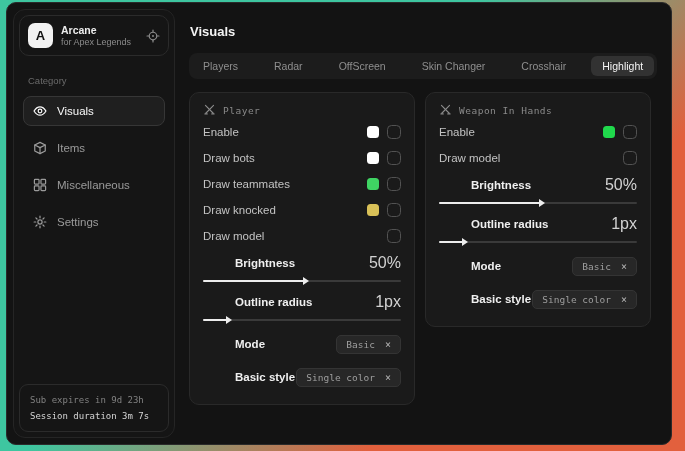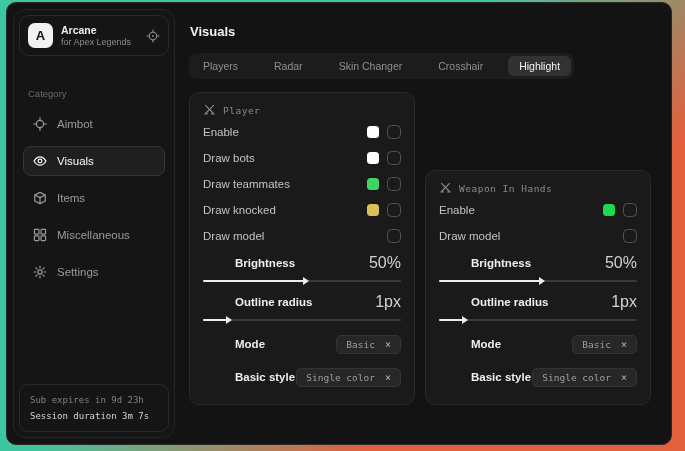--- a/index.html
+++ b/index.html
@@ -17,21 +17,21 @@
     padding:7px 8px; display:flex; align-items:center; gap:8px; }
   .logo { width:25px; height:25px; background:#f2f2f2; border-radius:7px;
     display:flex; align-items:center; justify-content:center;
     color:#111; font-weight:bold; font-size:13px; flex:0 0 25px; }
   .titles { display:flex; flex-direction:column; gap:1px; min-width:0; }
   .app-name { font-size:10.5px; font-weight:700; color:#ededed; }
   .app-sub { font-size:9px; color:#8b8b8b; white-space:nowrap; }
   .hdr-ic { margin-left:auto; width:14px; height:14px; color:#8a8a8a; }
 
   .nav { padding:8px 9px 0; }
-  .cat-label { font-size:9.5px; color:#6a6a6a; margin:19px 0 10px 5px; }
+  .cat-label { font-size:9.5px; color:#6a6a6a; margin:6px 0 10px 5px; }
   .nav-item { display:flex; align-items:center; gap:10px; padding:7px 9px;
     margin-bottom:7px; border:1px solid transparent; border-radius:8px;
     color:#9a9a9a; font-size:11.5px; cursor:default; }
   .nav-item.active { background:#1f1f1f; border-color:#363636; color:#fafafa; }
   .icon { display:inline-flex; }
   .nav-icon { width:14px; height:14px; flex:0 0 14px; }
   .icon svg { width:100%; height:100%; fill:none; stroke:currentColor;
     stroke-width:1.4; stroke-linecap:round; stroke-linejoin:round; }
 
   .side-footer { margin:auto 5px 5px; border:1px solid #2b2b2b; border-radius:9px;
@@ -40,21 +40,21 @@
   .f2 { color:#d6d6d6; }
 
   
   .main { flex:1; padding:11px 14px; min-width:0; }
   .page-title { font-size:13px; font-weight:700; color:#f3f3f3; margin:4px 0 14px 1px; }
   .tabbar { display:inline-flex; align-items:center; background:#1c1c1c;
     border-radius:8px; padding:3px; gap:14px; }
   .tab { font-size:10.5px; color:#8f8f8f; padding:4px 11px; border-radius:6px; white-space:nowrap; }
   .tab.active { background:#323232; color:#f5f5f5; }
 
-  .panels { display:flex; gap:10px; margin-top:13px; align-items:flex-end; }
+  .panels { display:flex; gap:10px; margin-top:13px; align-items:flex-start; }
   .panel { width:237px; background:#1a1a1a; border:1px solid #292929; border-radius:10px;
     padding:10px 13px 13px; }
   .panel-head { display:flex; align-items:center; gap:7px; color:#8a8a8a;
     font-family:"DejaVu Sans Mono", monospace; font-size:9.5px; letter-spacing:0.5px; margin-bottom:3px; }
   .head-icon { width:13px; height:13px; }
   .panel-title { padding-top:1px; }
 
   .row { display:flex; align-items:center; justify-content:space-between; min-height:26px; }
   .lbl.dim { font-size:11.5px; color:#c3c3c3; }
   .lbl.strong { font-size:11.5px; color:#efefef; font-weight:600;padding-left:32px; }
@@ -98,32 +98,20 @@
             <line x1="8" y1="12.8" x2="8" y2="14.8"></line>
             <line x1="1.2" y1="8" x2="3.2" y2="8"></line>
             <line x1="12.8" y1="8" x2="14.8" y2="8"></line>
           </svg>
         </span>
     </div>
 
     <nav class="nav">
       <div class="cat-label">Category</div>
       <div id="nav-list">
-          <div class="nav-item">
-            <span class="icon nav-icon">
-              <svg viewBox="0 0 16 16">
-                <circle cx="8" cy="8" r="4.2"></circle>
-                <line x1="8" y1="0.8" x2="8" y2="3.1"></line>
-                <line x1="8" y1="12.9" x2="8" y2="15.2"></line>
-                <line x1="0.8" y1="8" x2="3.1" y2="8"></line>
-                <line x1="12.9" y1="8" x2="15.2" y2="8"></line>
-              </svg>
-            </span>
-            <span class="nav-label">Aimbot</span>
-          </div>
           <div class="nav-item active">
             <span class="icon nav-icon">
               <svg viewBox="0 0 16 16">
                 <path d="M1.2 8 C3.2 4.7 5.5 3.2 8 3.2 C10.5 3.2 12.8 4.7 14.8 8 C12.8 11.3 10.5 12.8 8 12.8 C5.5 12.8 3.2 11.3 1.2 8 Z"></path>
                 <circle cx="8" cy="8" r="2.1"></circle>
               </svg>
             </span>
             <span class="nav-label">Visuals</span>
           </div>
           <div class="nav-item">
@@ -163,20 +151,21 @@
       <div class="f1">Sub expires in 9d 23h</div>
       <div class="f2">Session duration 3m 7s</div>
     </div>
   </aside>
 
   <main class="main">
     <h1 class="page-title">Visuals</h1>
     <div class="tabbar" id="tabbar">
         <div class="tab">Players</div>
         <div class="tab">Radar</div>
+        <div class="tab">OffScreen</div>
         <div class="tab">Skin Changer</div>
         <div class="tab">Crosshair</div>
         <div class="tab active">Highlight</div>
       </div>
     <div class="panels" id="panels">
         <section class="panel">
           <div class="panel-head">
             <span class="icon head-icon">
               <svg viewBox="0 0 16 16">
                 <line x1="3" y1="3" x2="12.6" y2="12.6"></line>

